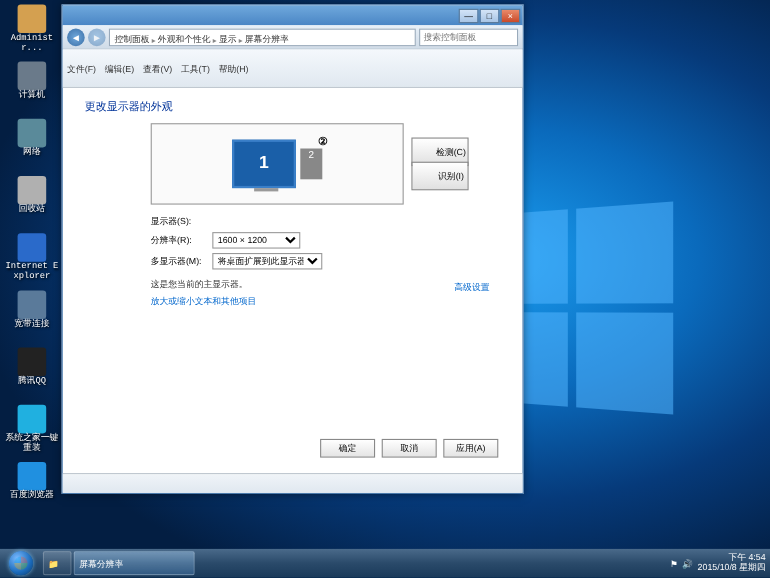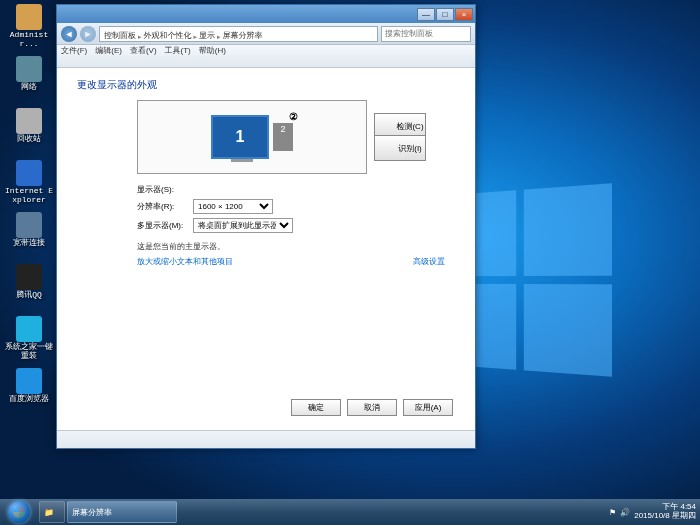--- a/index.html
+++ b/index.html
@@ -32,21 +32,21 @@
 }
 .titlebar { height: 18px; background: linear-gradient(#6fa8dc, #4a86c5); display:flex; justify-content:flex-end; align-items:center; padding: 0 2px; gap:1px; }
 .titlebar .tbtn { width: 18px; height: 13px; background: linear-gradient(#d4e4f7,#a8c5e5); border:1px solid #5a7a9a; font-size:8px; text-align:center; line-height:11px; cursor:pointer; }
 .titlebar .tbtn.close { background: linear-gradient(#e98a6a,#c94a2a); color:#fff; }
 .addrbar { height: 22px; background: linear-gradient(#e8f0f8,#d0dce8); border-bottom:1px solid #b0c0d0; display:flex; align-items:center; padding: 0 4px; gap:3px; }
 .navbtn { width:16px; height:16px; border-radius:50%; background: radial-gradient(#6fa8dc,#3a6ea5); color:#fff; font-size:9px; text-align:center; line-height:16px; cursor:pointer; }
 .bcrumb { flex:1; height:16px; background:#fff; border:1px solid #9ab; display:flex; align-items:flex-end; padding:0 3px; font-size:8px; color:#333; }
 .bcrumb span { margin:0 1px; }
 .bcrumb .sep { color:#888; font-size:7px; }
 .searchbox { width:90px; height:16px; background:#fff; border:1px solid #9ab; font-size:8px; padding:0 3px; color:#888; }
-.menubar { height:23px; background: linear-gradient(#f4f8fc,#e0e8f0); border-bottom:1px solid #c0c8d0; display:flex; padding:0 4px; gap:8px; font-size:8px; color:#333; }
+.menubar { height:35px; background: linear-gradient(#f4f8fc,#e0e8f0); border-bottom:1px solid #c0c8d0; display:flex; align-items:center; padding:0 4px; gap:8px; font-size:8px; color:#333; }
 .menubar span { cursor:pointer; }
 
 .content { padding: 10px 20px; height: calc(100% - 76px); overflow:hidden; }
 .heading { color:#003399; font-size:10px; margin-bottom:8px; }
 .monitor-area { width: 230px; height: 74px; border:1px solid #999; background:#fafafa; margin:0 auto 10px 60px; position:relative; display:flex; align-items:center; justify-content:center; gap:4px; }
 .mon1 { width:58px; height:44px; background:#1a5fa8; border:2px solid #3a7fc8; color:#fff; font-size:16px; font-weight:bold; display:flex; align-items:center; justify-content:center; position:relative; }
 .mon1::after{content:'';position:absolute;bottom:-5px;left:18px;width:22px;height:3px;background:#999;}
 .mon2 { width:20px; height:28px; background:#888; color:#fff; font-size:9px; display:flex; align-items:flex-start; justify-content:center; padding-top:1px; }
 .mon2lbl { position:absolute; top:10px; right:68px; font-size:10px; font-weight:bold; }
 .sidebtn { position:absolute; right:-60px; width:52px; height:26px; font-size:8px; border:1px solid #888; background:linear-gradient(#fff,#e0e0e0); cursor:pointer;padding-left:20px; }
@@ -81,20 +81,24 @@
       <div></div>
       <div></div>
       <div></div>
     </div>
 </div>
 
 <div class="icons" id="desktop-icons">
     <div class="dicon">
       <div class="ic" style="background:#d4a050"></div>
       <div class="lbl">Administr...</div>
+    </div>
+    <div class="dicon">
+      <div class="ic" style="background:#6a7a8a"></div>
+      <div class="lbl">计算机</div>
     </div>
     <div class="dicon">
       <div class="ic" style="background:#5a8a9a"></div>
       <div class="lbl">网络</div>
     </div>
     <div class="dicon">
       <div class="ic" style="background:#b0b0b0"></div>
       <div class="lbl">回收站</div>
     </div>
     <div class="dicon">

